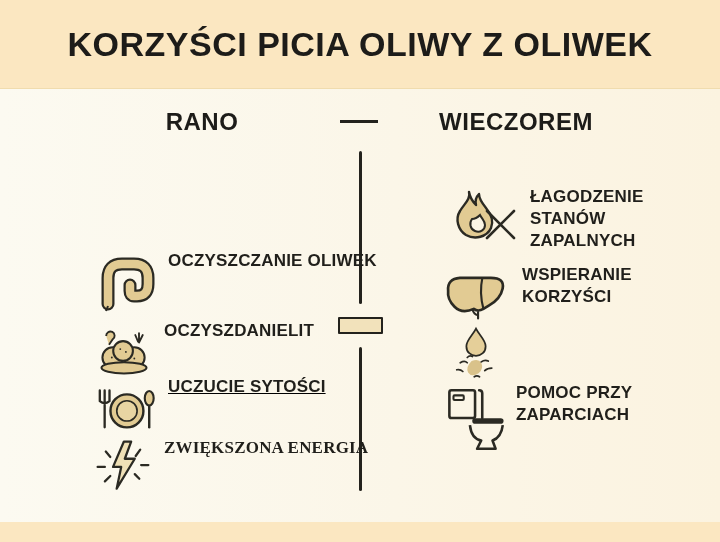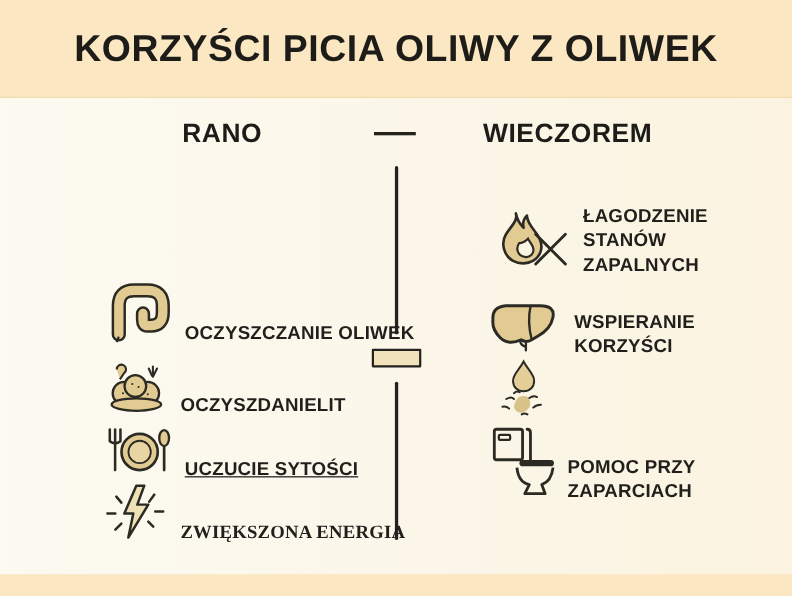--- a/index.html
+++ b/index.html
@@ -20,21 +20,21 @@
     font-size:24px;font-weight:bold;color:#1d1c19;letter-spacing:.5px;
   }
   .header-dash{position:absolute;left:340px;top:120px;width:38px;height:3px;background:#23221d;}
   .vline{position:absolute;left:359px;width:3px;background:#23221d;border-radius:2px;}
   .vline.top{top:151px;height:153px;}
   .vline.bottom{top:347px;height:144px;}
   .divider-marker{
     position:absolute;left:338px;top:317px;width:45px;height:17px;
     background:#f2e2bb;border:2.5px solid #23221d;box-sizing:border-box;border-radius:1px;
   }
-  .row{position:absolute;display:flex;align-items:flex-end;gap:10px;}
+  .row{position:absolute;display:flex;align-items:flex-start;gap:10px;}
   .icon{flex:0 0 auto;display:flex;align-items:center;justify-content:center;}
   .label{
     font-size:17px;font-weight:700;color:#201f1b;letter-spacing:.2px;
     white-space:pre-line;line-height:22px;
   }
   svg{display:block;}
 </style>
 </head>
 <body>
 

